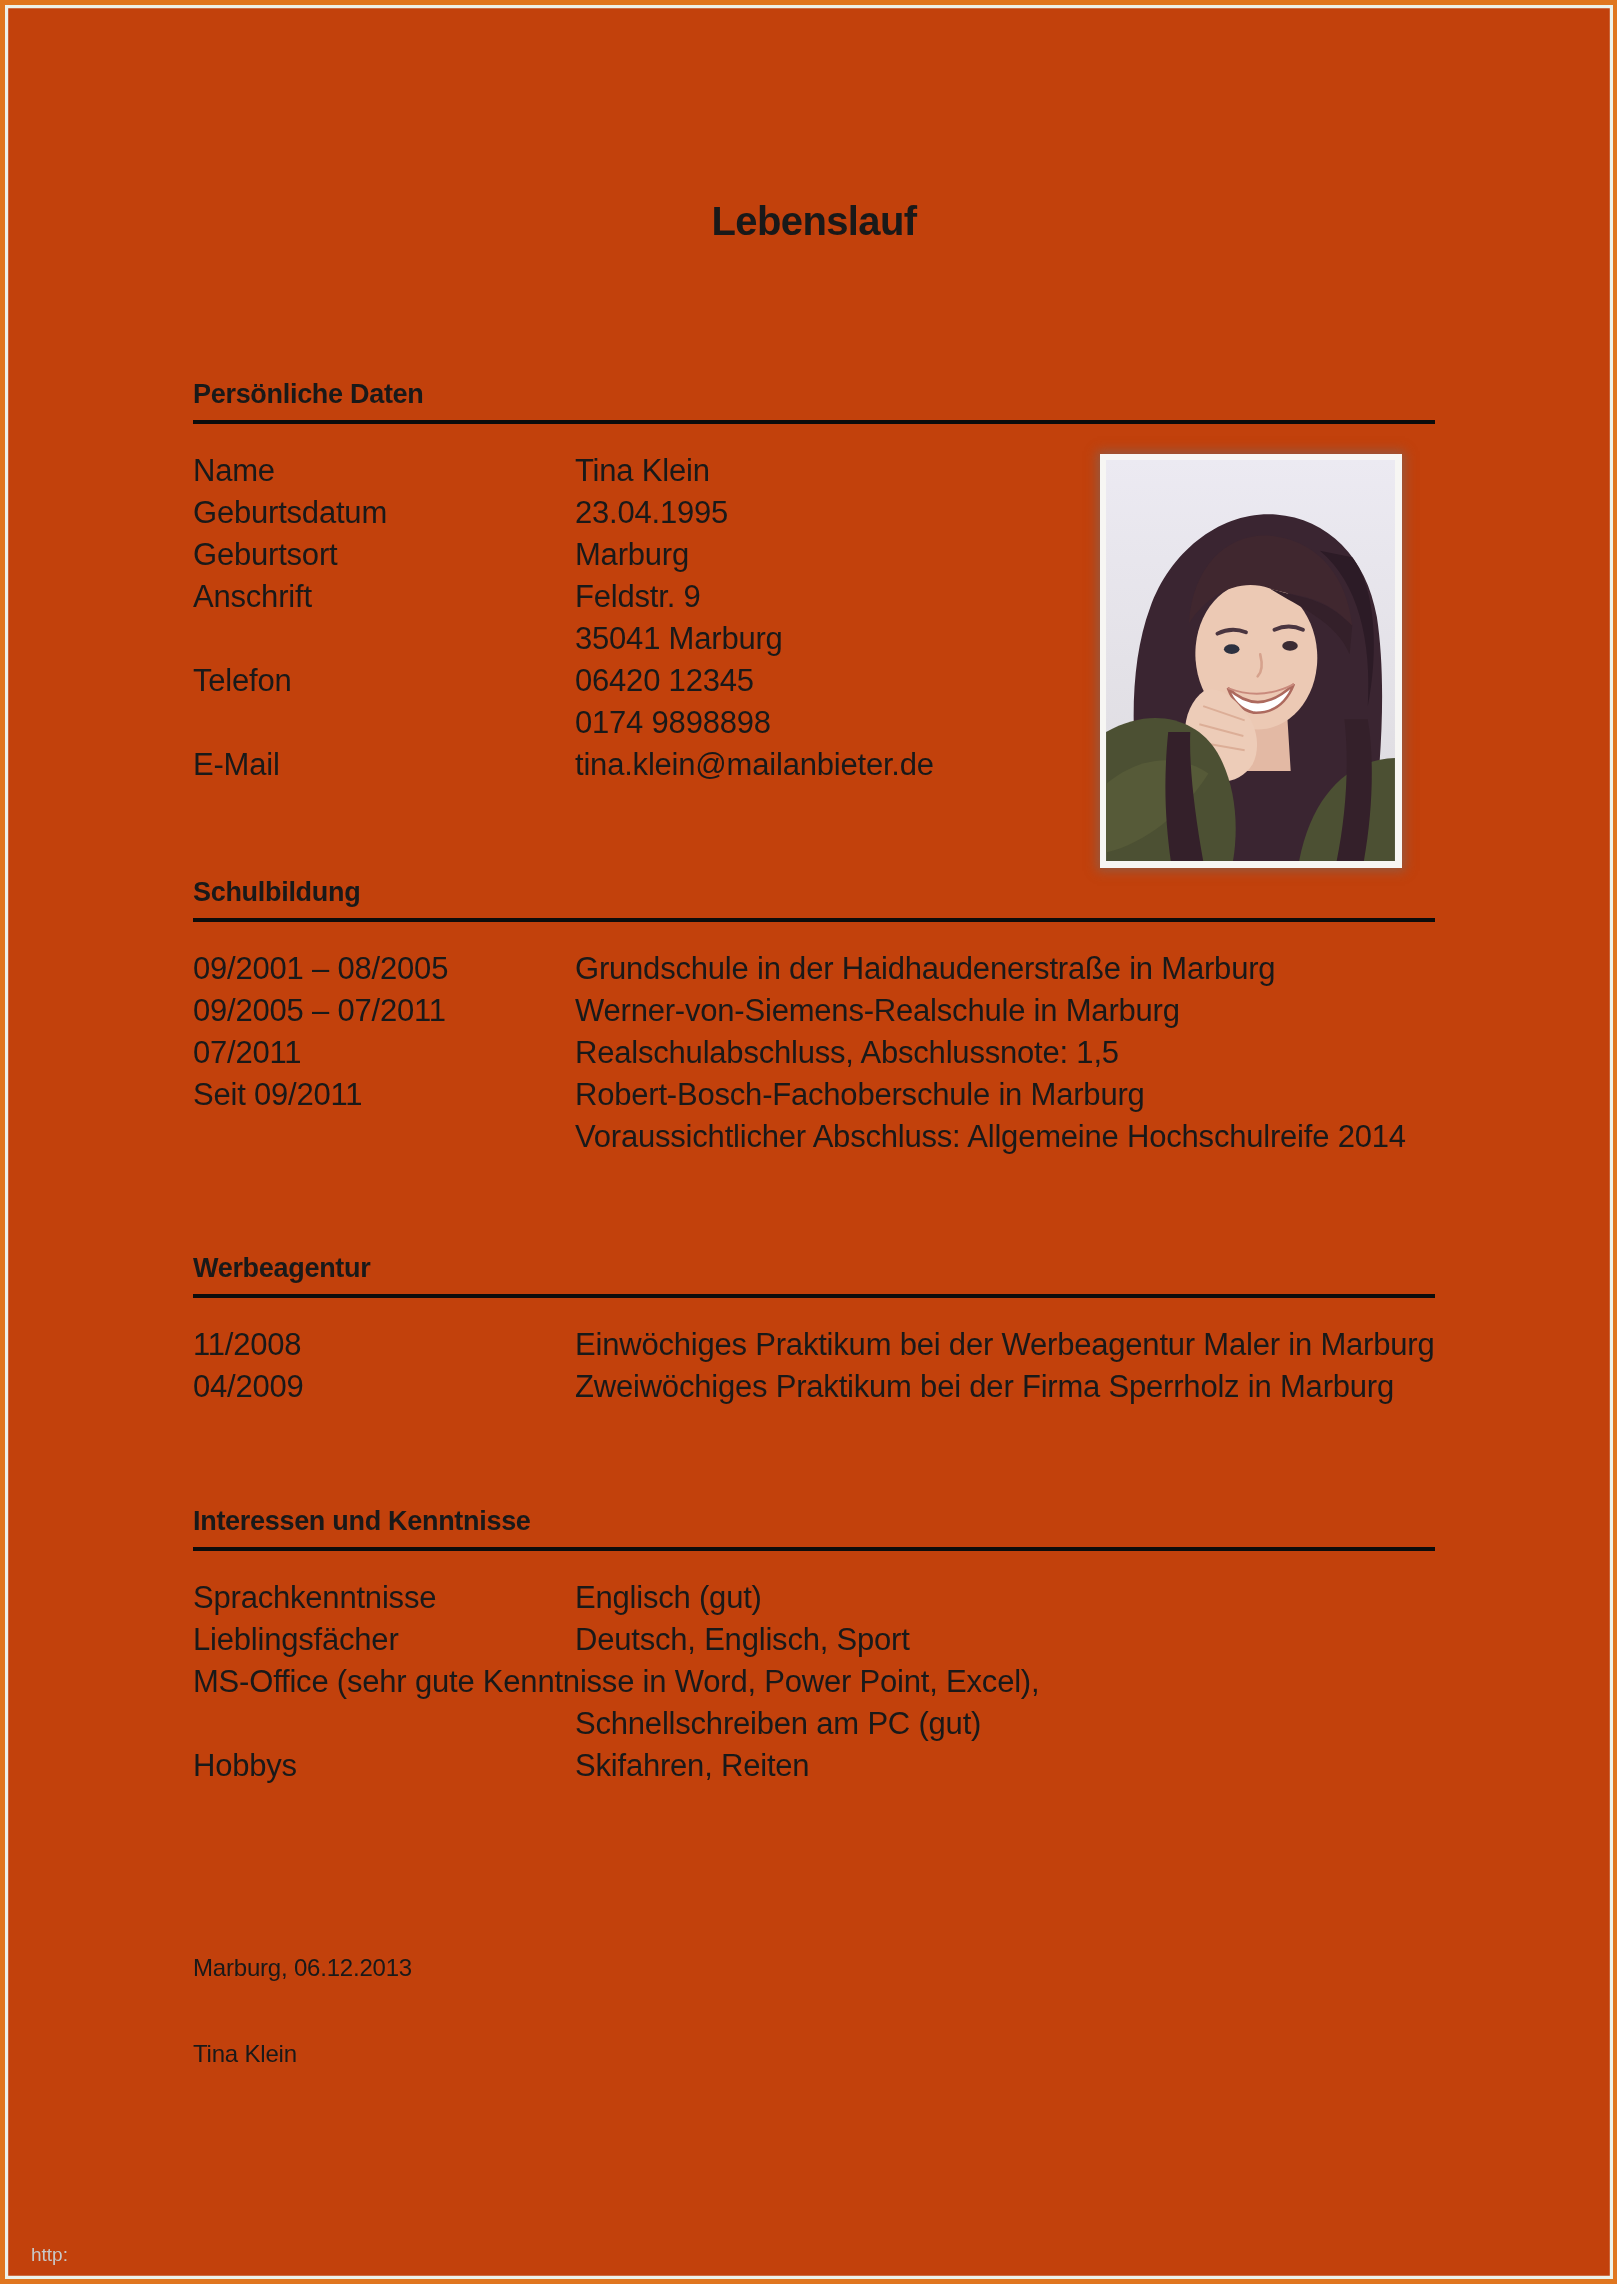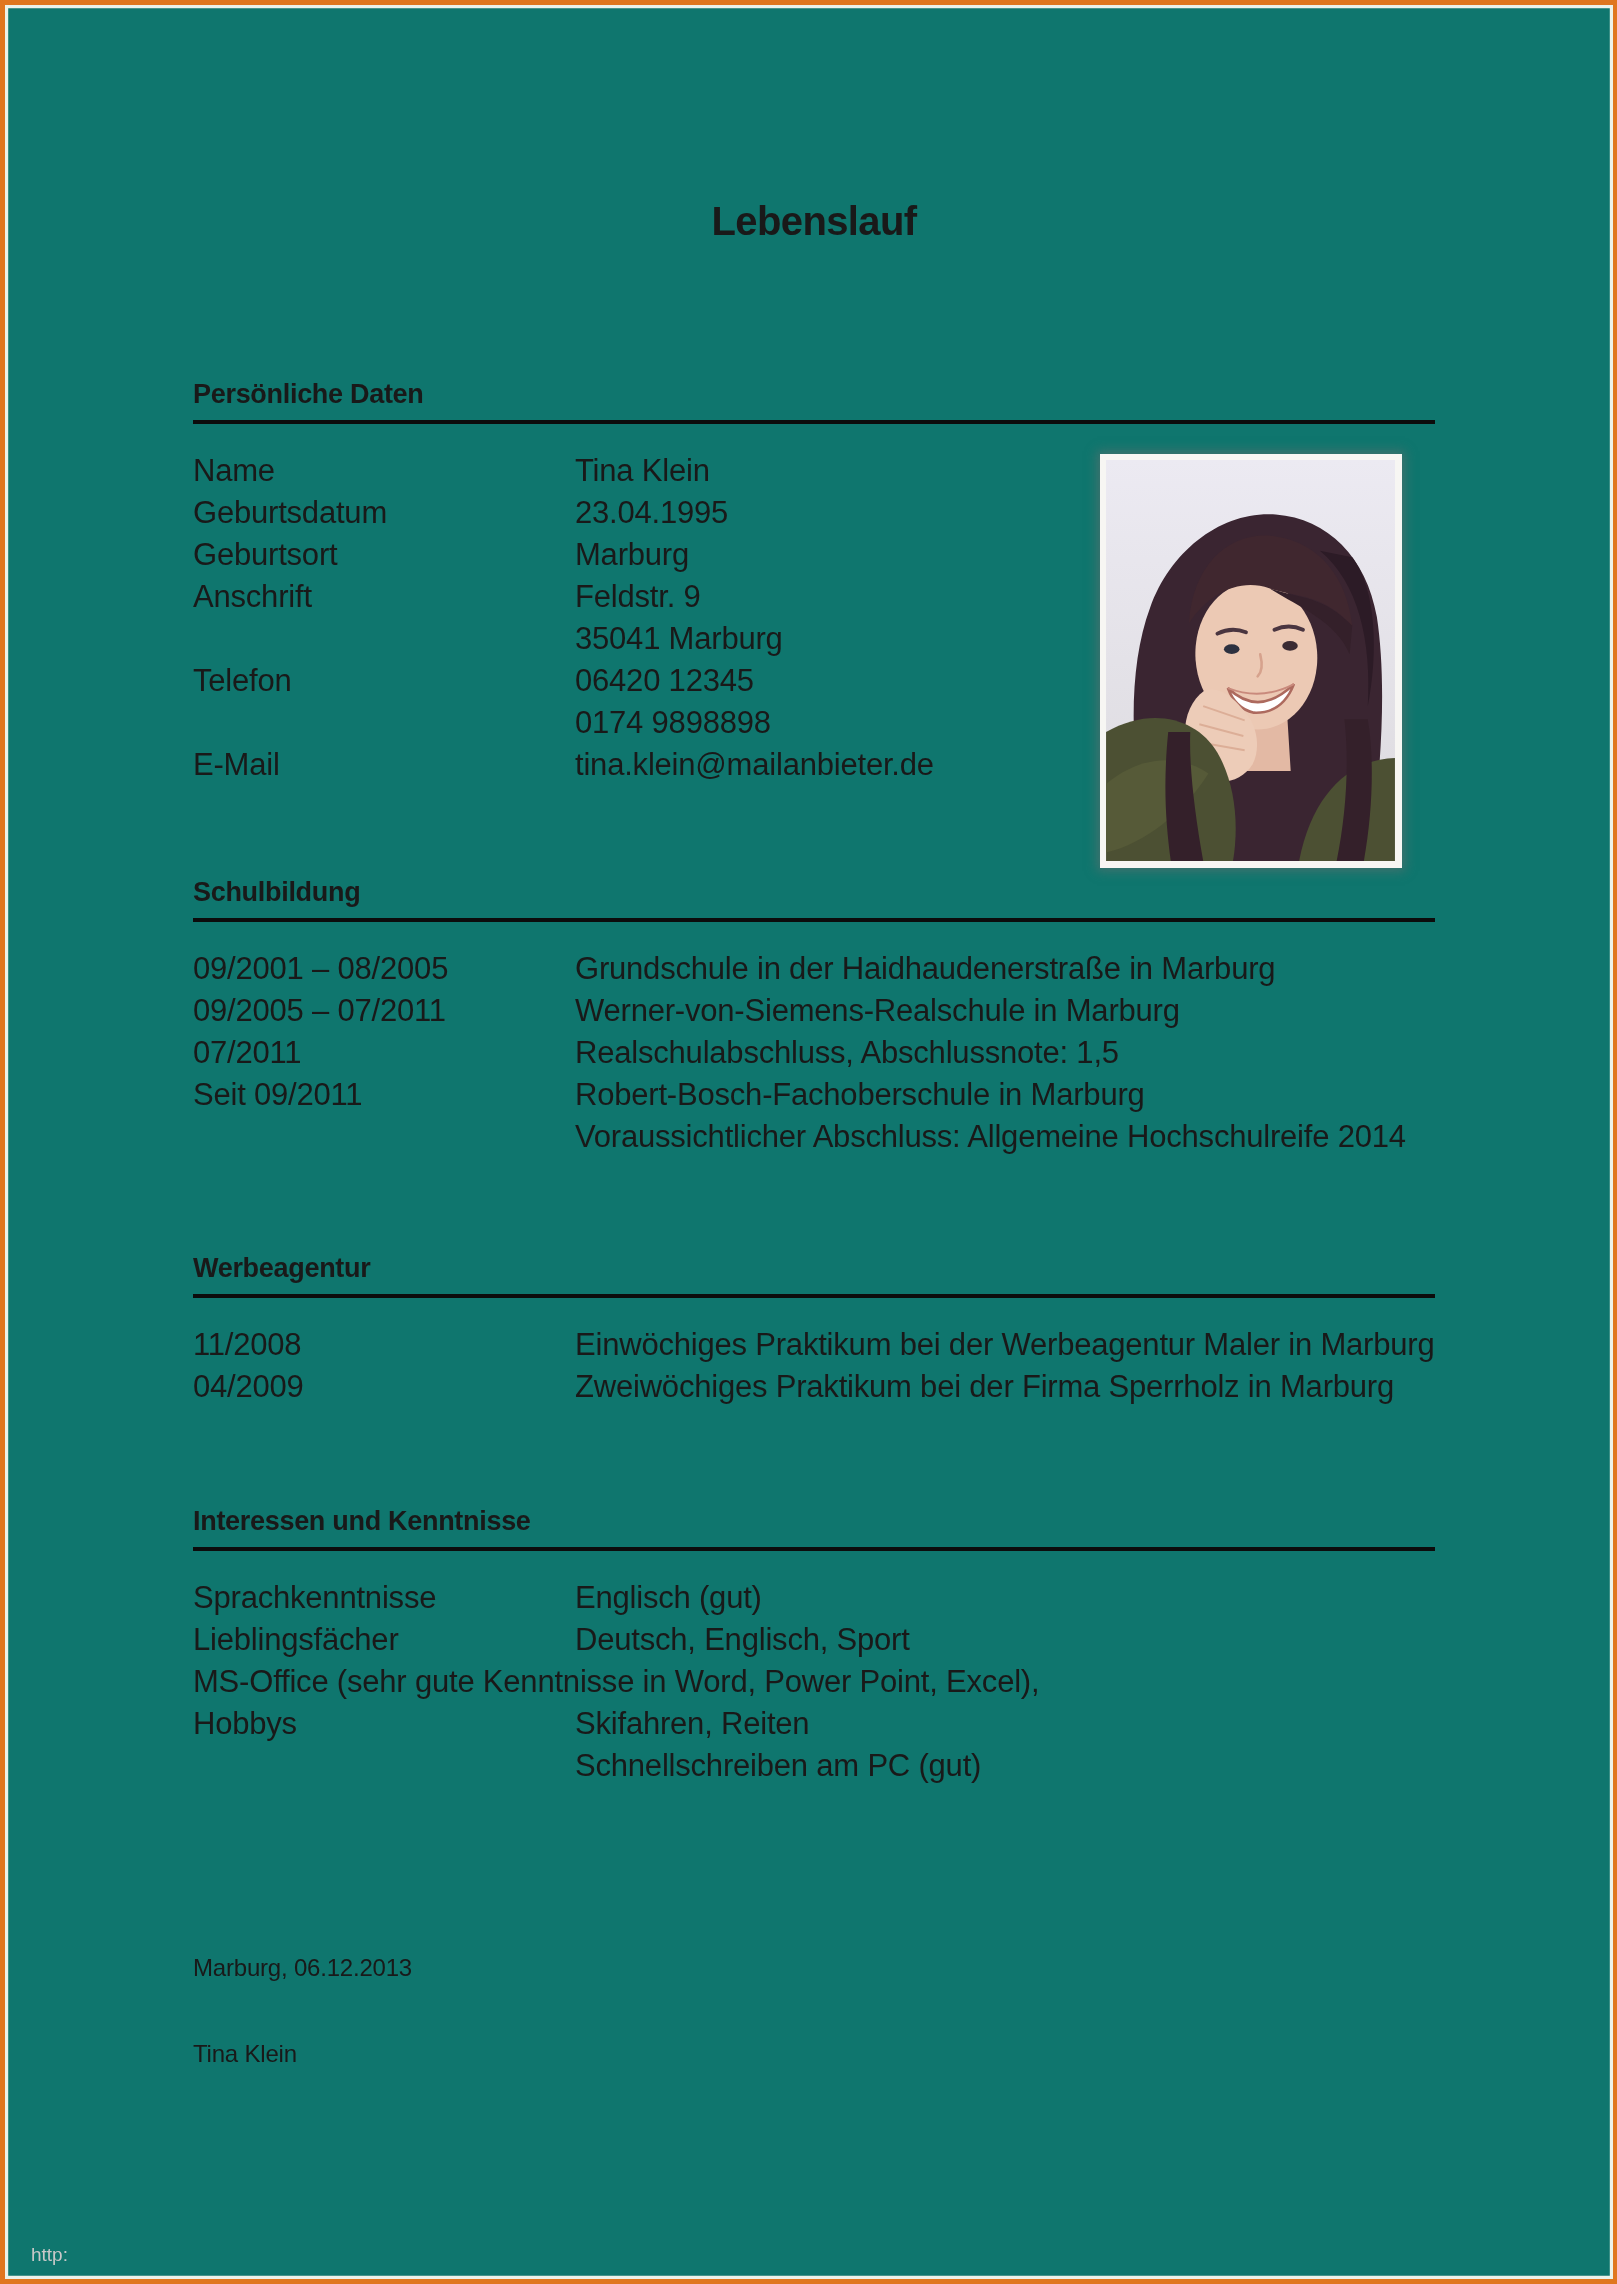--- a/index.html
+++ b/index.html
@@ -1,21 +1,21 @@
 <!DOCTYPE html>
 <html style="font-size:10.4px"><head>
 <meta charset="utf-8">
 <style>
   * { margin: 0; padding: 0; box-sizing: border-box; }
   html, body { background: #d8d8d8; }
   .page {
     position: relative;
     width: 1618px;
     height: 2284px;
-    background: #0f766e;
+    background: #c2410c;
     border: 5.8px solid #e0761f;
     box-shadow: inset 0 0 0 3.2px #edf2ea;
     font-family: "Liberation Sans", "DejaVu Sans", sans-serif;
     color: #191919;
     overflow: hidden;
   }
   .content {
     padding: 0 178px 0 188px;
   }
   h1.title {
@@ -172,26 +172,26 @@
         <span class="value">Englisch (gut)</span>
       </div>
       <div class="row">
         <span class="label">Lieblingsfächer</span>
         <span class="value">Deutsch, Englisch, Sport</span>
       </div>
       <div class="row">
         <span class="value">MS-Office (sehr gute Kenntnisse in Word, Power Point, Excel),</span>
       </div>
       <div class="row">
+        <span class="label"></span>
+        <span class="value">Schnellschreiben am PC (gut)</span>
+      </div>
+      <div class="row">
         <span class="label">Hobbys</span>
         <span class="value">Skifahren, Reiten</span>
-      </div>
-      <div class="row">
-        <span class="label"></span>
-        <span class="value">Schnellschreiben am PC (gut)</span>
       </div>
     </div>
 
     <div class="footer-place">Marburg, 06.12.2013</div>
     <div class="footer-signature">Tina Klein</div>
   </div>
 
   <div class="photo-frame">
     <svg viewBox="0 0 446 619" xmlns="http://www.w3.org/2000/svg">
       <defs>

